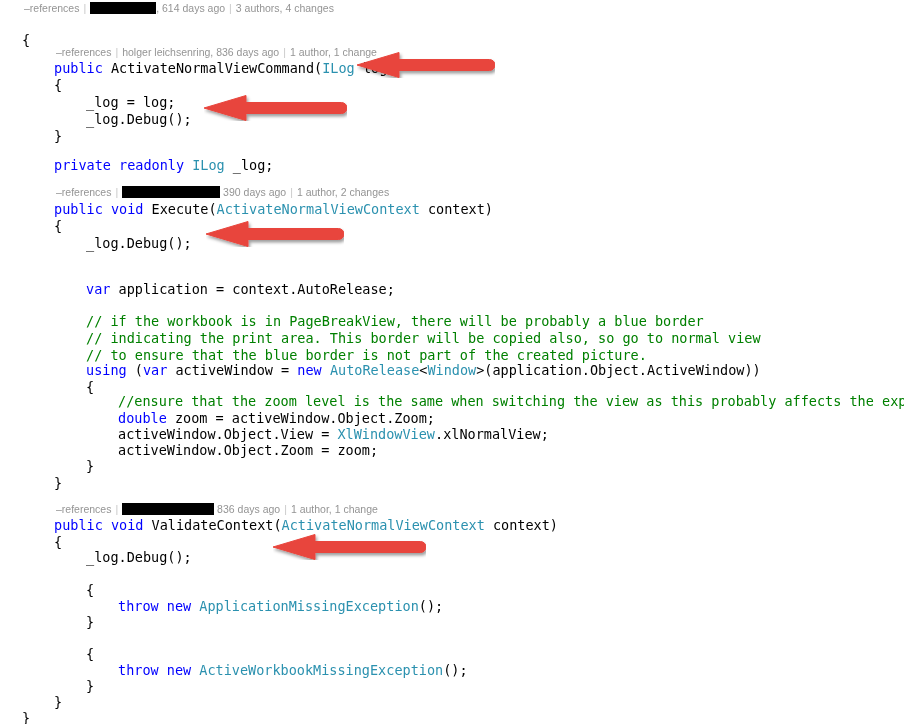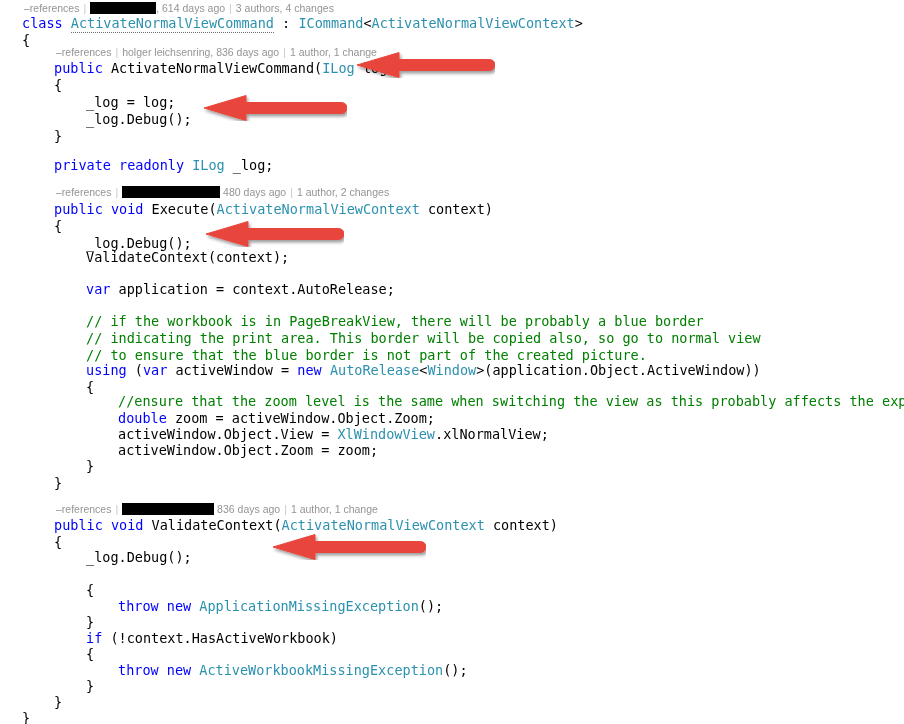--- a/index.html
+++ b/index.html
@@ -85,53 +85,50 @@
     pointer-events: none;
   }
   .arrow svg { display: block; }
 </style>
 </head>
 <body>
 
 <div id="editor">
     <div class="codelens" style="left: 24px; top: 1px;"><span class="cl-ref">–references</span><span class="cl-sep">|</span><span class="cl-redacted" style="width: 66px;"></span><span class="cl-author">, 614 days ago</span><span class="cl-sep">|</span><span class="cl-author">3 authors, 4 changes</span></div>
     <div class="codelens" style="left: 56px; top: 45px;"><span class="cl-ref">–references</span><span class="cl-sep">|</span><span class="cl-author">holger leichsenring, 836 days ago</span><span class="cl-sep">|</span><span class="cl-author">1 author, 1 change</span></div>
-    <div class="codelens" style="left: 56px; top: 185px;"><span class="cl-ref">–references</span><span class="cl-sep">|</span><span class="cl-redacted" style="width: 98px;"></span><span class="cl-author"> 480 days ago</span><span class="cl-sep">|</span><span class="cl-author">1 author, 2 changes</span></div>
+    <div class="codelens" style="left: 56px; top: 185px;"><span class="cl-ref">–references</span><span class="cl-sep">|</span><span class="cl-redacted" style="width: 98px;"></span><span class="cl-author"> 390 days ago</span><span class="cl-sep">|</span><span class="cl-author">1 author, 2 changes</span></div>
     <div class="codelens" style="left: 56px; top: 502px;"><span class="cl-ref">–references</span><span class="cl-sep">|</span><span class="cl-redacted" style="width: 92px;"></span><span class="cl-author"> 836 days ago</span><span class="cl-sep">|</span><span class="cl-author">1 author, 1 change</span></div>
-    <div class="code-line" style="left: 22px; top: 14px;"><span class="kw">class</span><span class="pln"> </span><span class="typ hint-underline">ActivateNormalViewCommand</span><span class="pln"> : </span><span class="typ">ICommand</span><span class="pln">&lt;</span><span class="typ">ActivateNormalViewContext</span><span class="pln">&gt;</span></div>
     <div class="code-line" style="left: 22px; top: 31px;"><span class="pln">{</span></div>
     <div class="code-line" style="left: 54px; top: 59px;"><span class="kw">public</span><span class="pln"> ActivateNormalViewCommand(</span><span class="typ">ILog</span><span class="pln"> log)</span></div>
     <div class="code-line" style="left: 54px; top: 76px;"><span class="pln">{</span></div>
     <div class="code-line" style="left: 86px; top: 93px;"><span class="pln">_log = log;</span></div>
     <div class="code-line" style="left: 86px; top: 110px;"><span class="pln">_log.Debug();</span></div>
     <div class="code-line" style="left: 54px; top: 127px;"><span class="pln">}</span></div>
     <div class="code-line" style="left: 54px; top: 156px;"><span class="kw">private</span><span class="pln"> </span><span class="kw">readonly</span><span class="pln"> </span><span class="typ">ILog</span><span class="pln"> _log;</span></div>
     <div class="code-line" style="left: 54px; top: 200px;"><span class="kw">public</span><span class="pln"> </span><span class="kw">void</span><span class="pln"> Execute(</span><span class="typ">ActivateNormalViewContext</span><span class="pln"> context)</span></div>
     <div class="code-line" style="left: 54px; top: 217px;"><span class="pln">{</span></div>
     <div class="code-line" style="left: 86px; top: 234px;"><span class="pln">_log.Debug();</span></div>
-    <div class="code-line" style="left: 86px; top: 248px;"><span class="pln">ValidateContext(context);</span></div>
     <div class="code-line" style="left: 86px; top: 280px;"><span class="kw">var</span><span class="pln"> application = context.AutoRelease;</span></div>
     <div class="code-line" style="left: 86px; top: 329px;"><span class="cmt">// indicating the print area. This border will be copied also, so go to normal view</span></div>
     <div class="code-line" style="left: 86px; top: 312px;"><span class="cmt">// if the workbook is in PageBreakView, there will be probably a blue border</span></div>
     <div class="code-line" style="left: 86px; top: 346px;"><span class="cmt">// to ensure that the blue border is not part of the created picture.</span></div>
     <div class="code-line" style="left: 86px; top: 361px;"><span class="kw">using</span><span class="pln"> (</span><span class="kw">var</span><span class="pln"> activeWindow = </span><span class="kw">new</span><span class="pln"> </span><span class="typ">AutoRelease</span><span class="pln">&lt;</span><span class="typ">Window</span><span class="pln">&gt;(application.Object.ActiveWindow))</span></div>
     <div class="code-line" style="left: 86px; top: 378px;"><span class="pln">{</span></div>
     <div class="code-line" style="left: 118px; top: 392px;"><span class="cmt">//ensure that the zoom level is the same when switching the view as this probably affects the export of the slide</span></div>
     <div class="code-line" style="left: 118px; top: 425px;"><span class="pln">activeWindow.Object.View = </span><span class="typ">XlWindowView</span><span class="pln">.xlNormalView;</span></div>
     <div class="code-line" style="left: 118px; top: 409px;"><span class="kw">double</span><span class="pln"> zoom = activeWindow.Object.Zoom;</span></div>
     <div class="code-line" style="left: 118px; top: 441px;"><span class="pln">activeWindow.Object.Zoom = zoom;</span></div>
     <div class="code-line" style="left: 86px; top: 457px;"><span class="pln">}</span></div>
     <div class="code-line" style="left: 54px; top: 474px;"><span class="pln">}</span></div>
     <div class="code-line" style="left: 54px; top: 516px;"><span class="kw">public</span><span class="pln"> </span><span class="kw">void</span><span class="pln"> ValidateContext(</span><span class="typ">ActivateNormalViewContext</span><span class="pln"> context)</span></div>
     <div class="code-line" style="left: 54px; top: 533px;"><span class="pln">{</span></div>
     <div class="code-line" style="left: 86px; top: 548px;"><span class="pln">_log.Debug();</span></div>
     <div class="code-line" style="left: 86px; top: 581px;"><span class="pln">{</span></div>
     <div class="code-line" style="left: 118px; top: 597px;"><span class="kw">throw</span><span class="pln"> </span><span class="kw">new</span><span class="pln"> </span><span class="typ">ApplicationMissingException</span><span class="pln">();</span></div>
     <div class="code-line" style="left: 86px; top: 613px;"><span class="pln">}</span></div>
-    <div class="code-line" style="left: 86px; top: 629px;"><span class="kw">if</span><span class="pln"> (!context.HasActiveWorkbook)</span></div>
     <div class="code-line" style="left: 86px; top: 645px;"><span class="pln">{</span></div>
     <div class="code-line" style="left: 118px; top: 661px;"><span class="kw">throw</span><span class="pln"> </span><span class="kw">new</span><span class="pln"> </span><span class="typ">ActiveWorkbookMissingException</span><span class="pln">();</span></div>
     <div class="code-line" style="left: 86px; top: 677px;"><span class="pln">}</span></div>
     <div class="code-line" style="left: 54px; top: 693px;"><span class="pln">}</span></div>
     <div class="code-line" style="left: 22px; top: 709px;"><span class="pln">}</span></div>
     <div class="arrow" style="left: 357px; top: 52px; width: 138px; height: 26px;">
       <svg width="138" height="26" viewBox="0 0 138 26">
         <defs>
           <filter id="sh-arrow-constructor" x="-30%" y="-30%" width="170%" height="180%">
             <feDropShadow dx="1.5" dy="2.5" stdDeviation="1.6" flood-color="#000000" flood-opacity="0.38"></feDropShadow>

